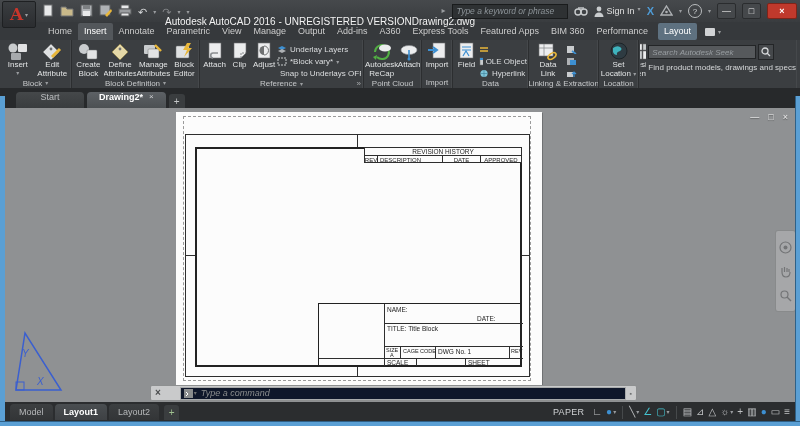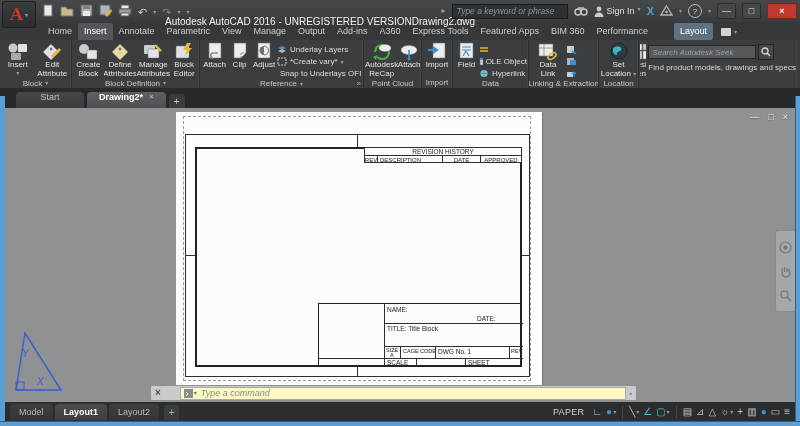--- a/index.html
+++ b/index.html
@@ -20,21 +20,21 @@
   .tb-search::placeholder{color:#8d9499;font-style:italic}
   .signin{display:flex;align-items:flex-start;gap:3px;font-size:9px;color:#e0e0e0}
   .winbtn{width:17px;height:14px;display:flex;align-items:center;justify-content:center;font-size:9px;color:#e4e4e4;background:#45484b;border:1px solid #2a2c2e;border-radius:2px}
   .winbtn.close{width:28px;background:#c0392c;border-color:#7e2419;color:#fff;font-weight:bold}
   .xgly{font-weight:bold;color:#4f9bd5;font-size:11px}
   .helpc{width:12px;height:12px;border:1px solid #b9bcbe;border-radius:50%;display:flex;align-items:center;justify-content:center;font-size:8px;color:#d6d8da}
   
   .tabrow{position:absolute;top:22px;left:0;right:0;height:18px;background:#36393c;display:flex;align-items:flex-end;padding-left:42px;z-index:25}
   .rtab{padding:3px 6px 4px;font-size:9px;color:#cdcdcd;white-space:nowrap}
   .rtab.active{background:#53575b;color:#fff;border-radius:2px 2px 0 0}
-  .rtab.hl{background:#5e7180;color:#fff;border-radius:2px;margin-left:20px}
+  .rtab.hl{background:#5e7180;color:#fff;border-radius:2px;margin-left:4px}
   .ribtoggle{margin-left:8px;display:flex;align-items:center;gap:3px;padding-bottom:4px;color:#d0d2d4;font-size:8px}
   
   .ribbon{position:absolute;top:40px;left:0;right:0;height:48px;background:#3b3e41;display:flex;z-index:20}
   .panel{height:48px;display:flex;flex-direction:column;box-sizing:border-box;border-right:1px solid #2c2e30;box-shadow:inset -1px 0 0 #45484b}
   .pbody{flex:1;display:flex;align-items:flex-start;padding:2px 1px 0}
   .plabel{height:12px;display:flex;align-items:center;justify-content:center;gap:3px;font-size:8px;color:#c6c8ca;white-space:nowrap;overflow:hidden;position:relative}
   .btn-lg{display:flex;flex-direction:column;align-items:center;font-size:8px;color:#e2e4e5;line-height:1.1;text-align:center;white-space:nowrap;overflow:hidden}
   .btn-lg svg{flex:0 0 auto}
   .srow{display:flex;align-items:center;gap:3px;font-size:8px;color:#dcdee0;height:11px;white-space:nowrap;overflow:hidden}
   .scol{display:flex;flex-direction:column;justify-content:space-between;gap:1px;padding-top:2px}
@@ -70,21 +70,21 @@
   .tblock{position:absolute;left:142px;top:191px;width:204px;height:64px;border:1px solid #222;border-right:2px solid #222;border-bottom:2px solid #222;box-sizing:border-box;background:#fcfcfc}
   .tb-line{position:absolute;background:#2e2e2e}
   
   .ucs{position:absolute;left:10px;top:222px}
   
   .navbar{position:absolute;right:4px;top:122px;width:21px;height:82px;background:rgba(225,227,228,.28);border:1px solid rgba(80,82,84,.35);border-radius:3px;display:flex;flex-direction:column;align-items:center;justify-content:space-around;padding:4px 0;box-sizing:border-box}
   .navbar svg{opacity:.55}
   
   .cmdbar{position:absolute;left:150px;top:385px;width:487px;height:16px;background:#c9cacb;border:1px solid #8d8f90;border-radius:2px;display:flex;align-items:center;gap:4px;padding:0 4px;box-sizing:border-box;z-index:35}
   .cmd-x{font-size:10px;color:#4a4c4d;font-weight:bold;line-height:1}
-  .cmd-field{flex:1;height:11px;background:#fef9c3;border:1px solid #a8aaab;display:flex;align-items:center;gap:4px;padding:0 3px}
+  .cmd-field{flex:1;height:11px;background:#0f172a;border:1px solid #a8aaab;display:flex;align-items:center;gap:4px;padding:0 3px}
   .cmd-prompt{font-size:9px;font-style:italic;color:#8a8c8d;white-space:nowrap}
   .cmd-grip{font-size:7px;color:#6f7172}
   .cmdicon{display:flex;align-items:center;gap:1px}
   
   .statusbar{position:absolute;top:402px;left:0;right:0;height:20px;background:#2b2d2f;display:flex;align-items:center;padding:0 10px;box-sizing:border-box;z-index:30}
   .ltab{padding:3px 9px;font-size:9px;color:#b5b7b9;background:linear-gradient(#3c3f41,#333537);border-radius:4px 4px 0 0;margin-right:2px}
   .ltab.active{background:linear-gradient(#4a4e51,#3e4144);color:#fff;font-weight:bold}
   .ltab-add{width:15px;text-align:center;font-size:10px;color:#9fc08f;background:#3a3d3f;border-radius:3px 3px 0 0;padding:2px 0;margin-left:3px}
   .sb-right{margin-left:auto;display:flex;align-items:center;gap:4px}
   .paper{font-size:9px;color:#cfd1d3;letter-spacing:.3px;padding:2px 4px;border:1px solid #404object345;border-radius:2px}
@@ -291,21 +291,21 @@
             <svg width="10" height="9">
                 <path d="M1 3 L5 1 L9 3 L5 5 Z" fill="#3d8fd1"></path>
                 <path d="M1 6 L5 4 L9 6 L5 8 Z" fill="#aeb1b4"></path>
               </svg>
             <span>Underlay Layers</span>
           </div>
           <div class="srow">
             <svg width="10" height="9">
                 <rect x="1" y="1" width="8" height="7" fill="none" stroke="#c9ccce" stroke-dasharray="2 1"></rect>
               </svg>
-            <span>*Create vary*</span>
+            <span>*Block vary*</span>
             <span class="dd">▾</span>
           </div>
           <div class="srow">
             <svg width="10" height="9">
                 <path d="M5 0 L10 4.5 L5 9 L0 4.5 Z" fill="#c85545"></path>
               </svg>
             <span>Snap to Underlays OFF</span>
 
           </div>
         </div>

